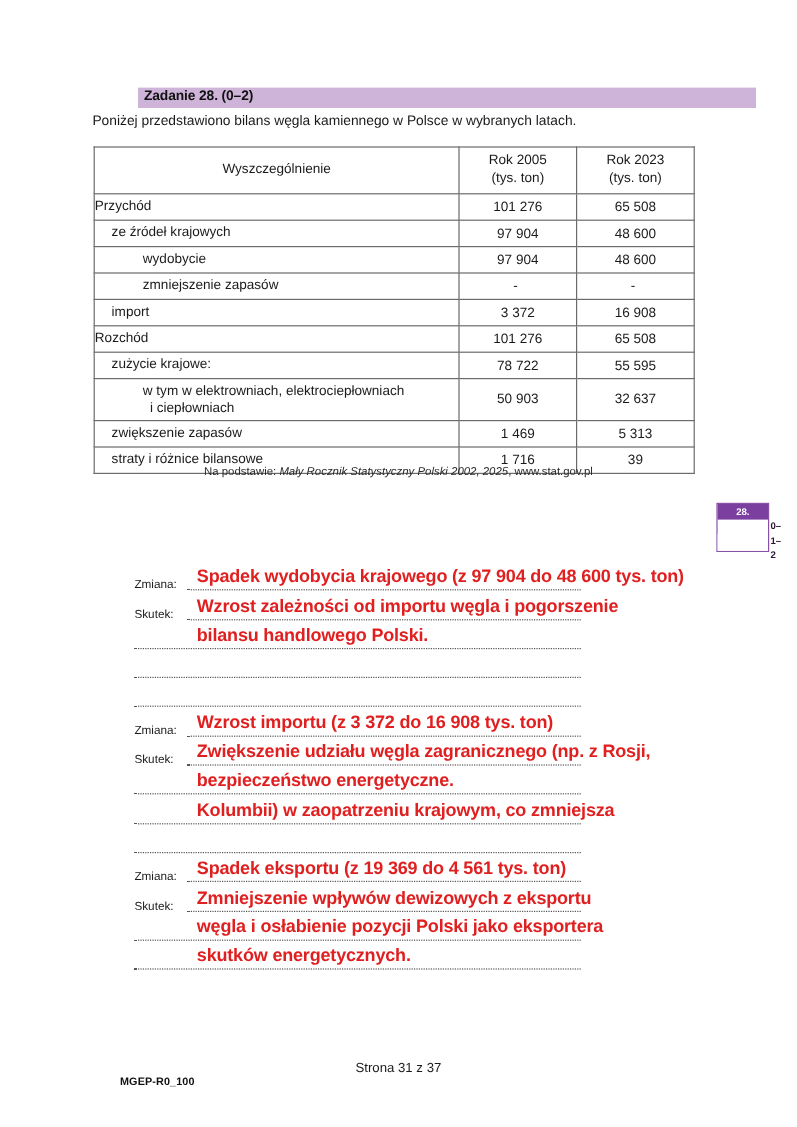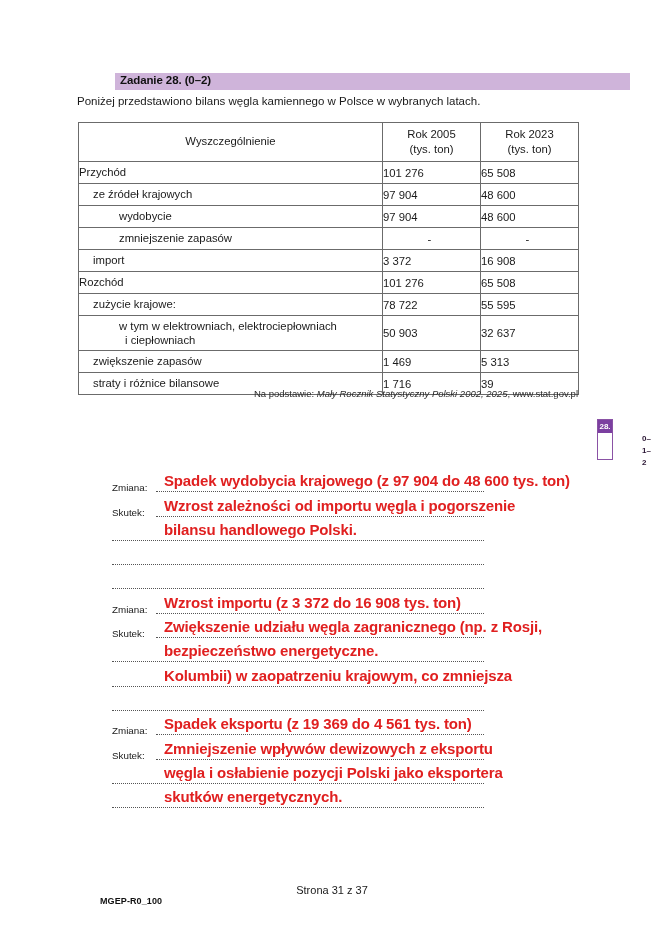--- a/index.html
+++ b/index.html
@@ -91,35 +91,35 @@
   td.name {
     text-align: left;
     padding: 2px 4px 2px 5px;
     height: 21px;
     line-height: 1.25;
   }
   td.name.ind1 { padding-left: 14px; }
   td.name.ind2 { padding-left: 40px; }
   td.name.ind2 .cont { display:block; padding-left: 6px; }
   td.num {
-    text-align: left;
+    text-align: center;
     padding: 2px 16px 2px 4px;
     height: 21px;
   }
   td.num.center { text-align: center; padding-right: 4px; }
   tr.section-top td { border-top: 1.5px solid #4a4a4a; }
   td.tall { height: 34px; line-height: 1.25; }
 
   
   .source-note {
     position: absolute;
     left: 0;
     top: 388px;
-    width: 578px;
-    text-align: right;
+    width: 664px;
+    text-align: center;
     font-size: 9.5px;
     color: #2a2a2a;
   }
   .source-note i { font-style: italic; }
 
   
   .prompt {
     position: absolute;
     left: 77px;
     top: 420px;
@@ -129,21 +129,21 @@
     line-height: 1.52;
     color: #111;
   }
   .prompt u { text-decoration: underline; }
 
   
   .score-box {
     position: absolute;
     left: 597px;
     top: 419px;
-    width: 16px;
+    width: 44px;
     border: 1px solid #8a52a5;
     box-sizing: border-box;
   }
   .score-num {
     background: #7b3fa0;
     color: #ffffff;
     font-size: 8px;
     font-weight: bold;
     text-align: center;
     height: 13px;

